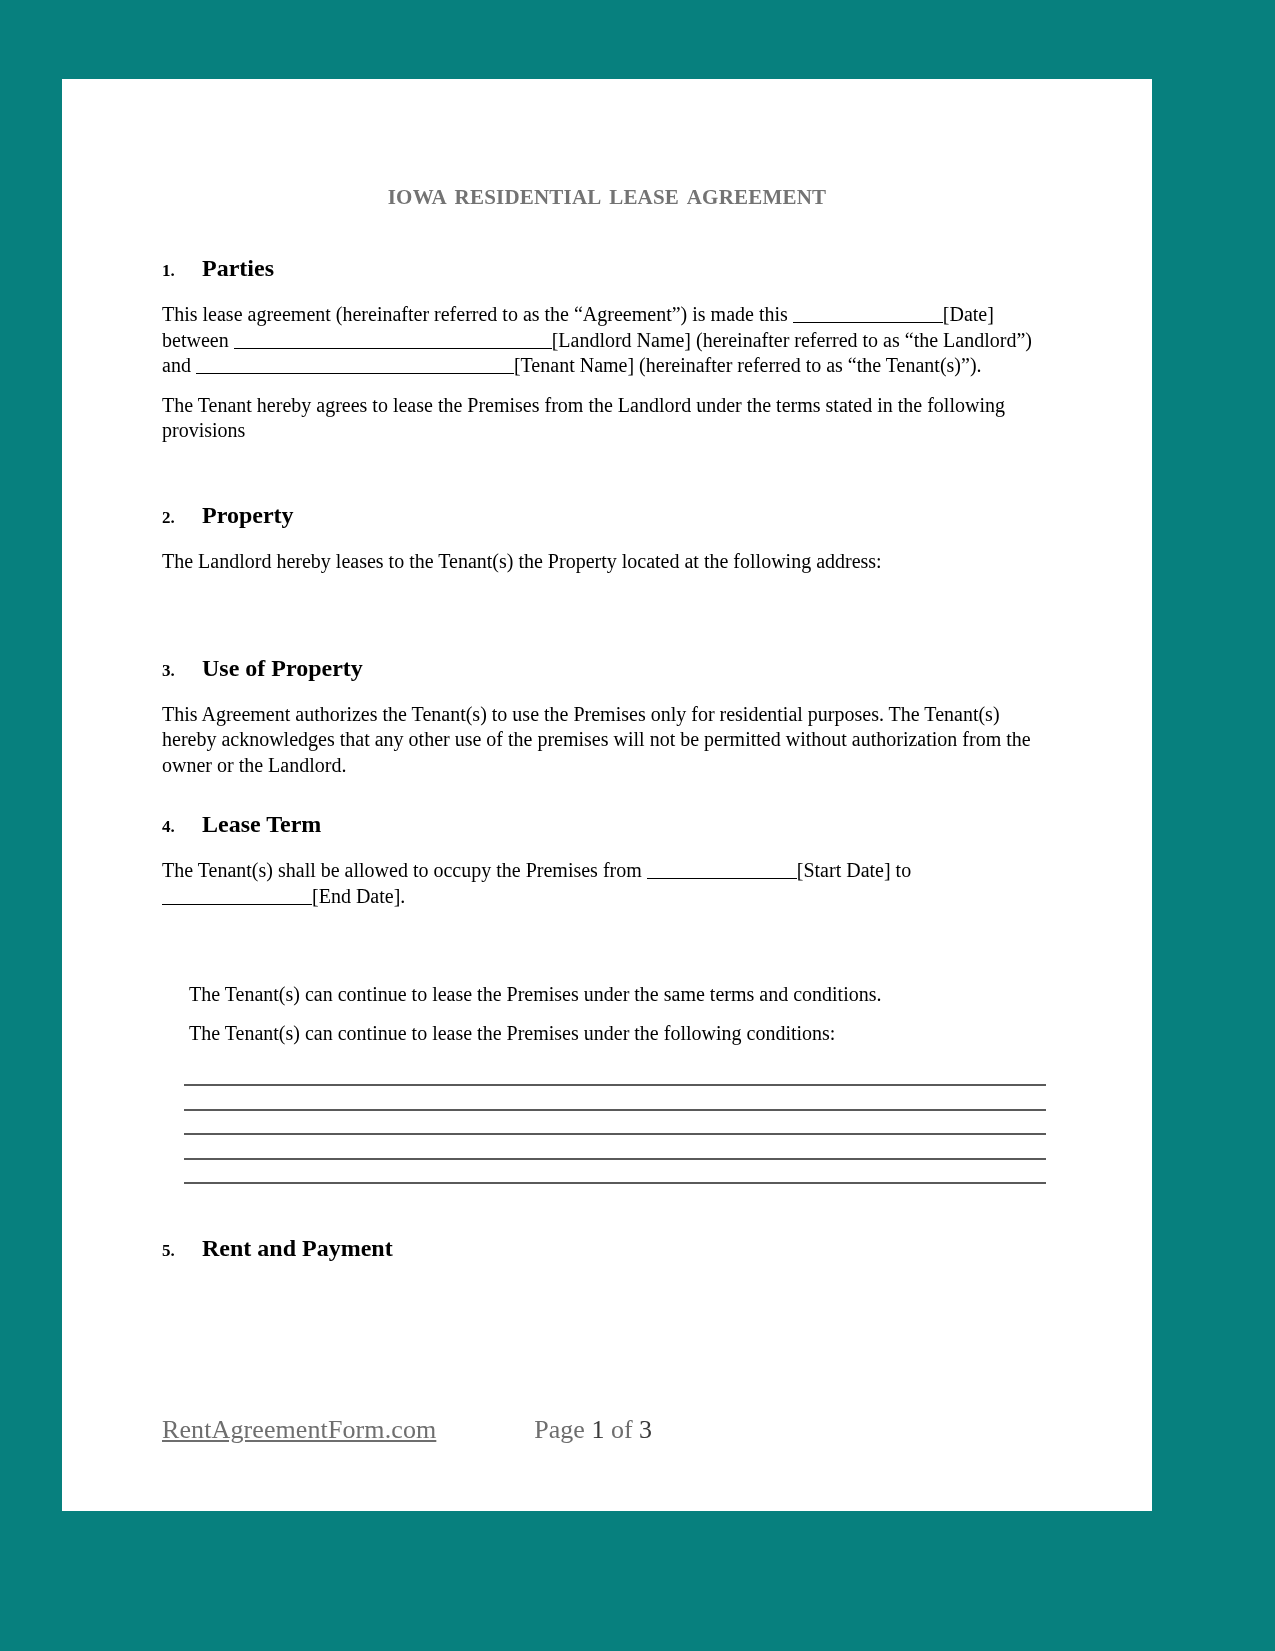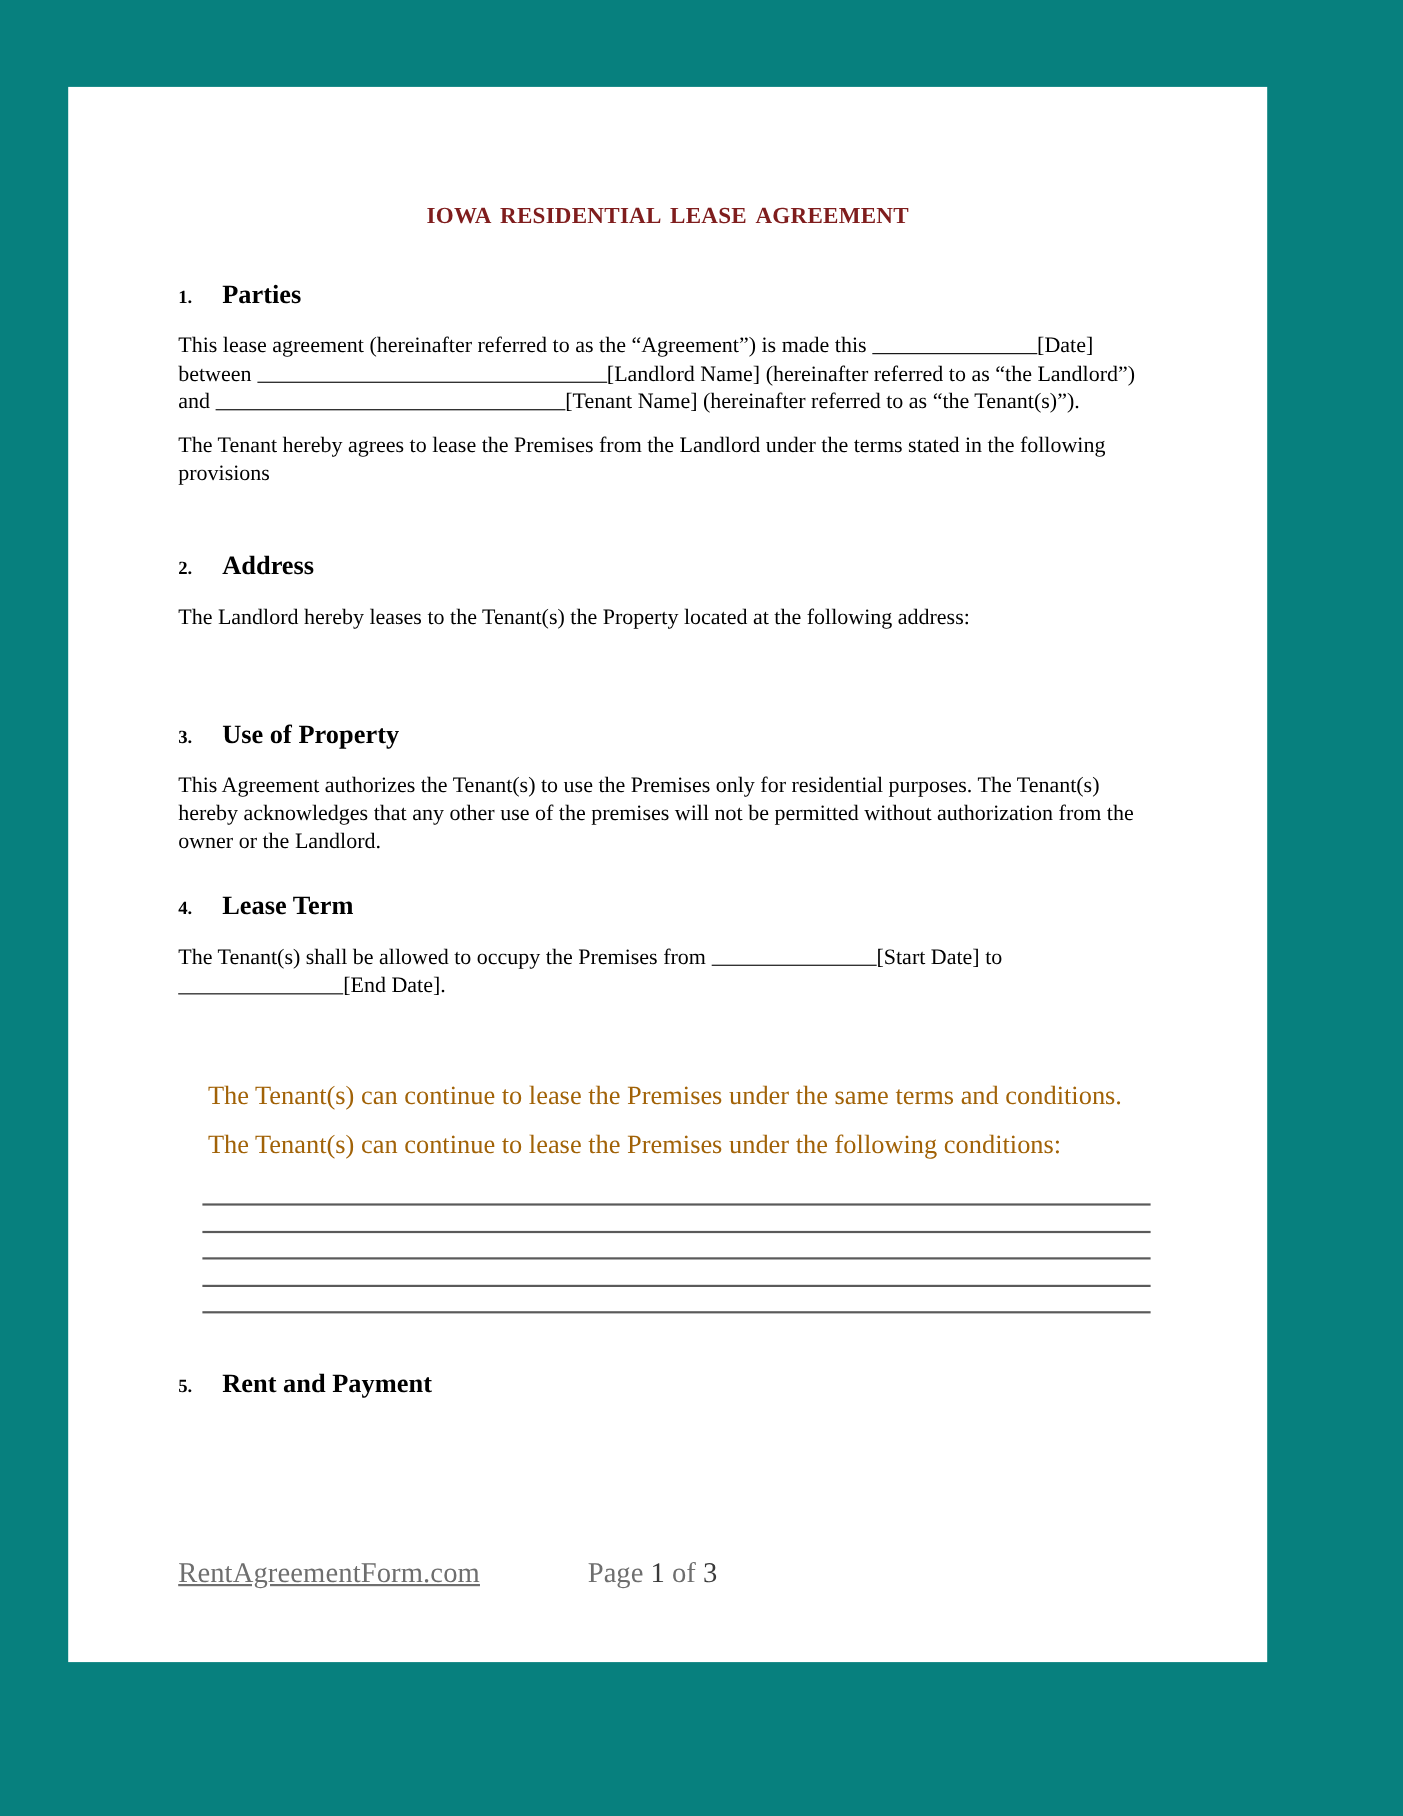--- a/index.html
+++ b/index.html
@@ -30,21 +30,21 @@
     height: 100%;
     padding: 0 100px;
   }
 
   
   .doc-title {
     text-align: center;
     font-size: 30px;
     font-weight: bold;
     letter-spacing: 0.2px;
-    color: #7f1d1d;
+    color: #737373;
     margin: 0;
     padding-top: 98px;
     font-variant: small-caps;
     text-transform: lowercase;
   }
 
   
   .section-head {
     display: flex;
     align-items: baseline;
@@ -76,23 +76,23 @@
     border-bottom: 1.4px solid #000;
     vertical-align: baseline;
     height: 0.92em;
     margin-bottom: -2px;
   }
   .bl-short { width: 150px; }
   .bl-long  { width: 318px; }
 
   
   .option-row {
-    font-size: 24px;
+    font-size: 20px;
     line-height: 1.28;
-    color: #a16207;
+    color: #000000;
     padding-left: 27px;
   }
 
   
   .rule-lines {
     margin-top: 15px;
     padding-left: 22px;
   }
   .rule-line {
     height: 24.5px;
@@ -153,21 +153,21 @@
     </p>
 
     <div class="sp-f"></div>
 
     <p class="body-text">The Tenant hereby agrees to lease the Premises from the Landlord under the terms stated in the following provisions</p>
 
     <div class="sp-e"></div>
 
     <div class="section-head">
       <span class="section-num">2.</span>
-      <span class="section-title">Address</span>
+      <span class="section-title">Property</span>
     </div>
 
     <div class="sp-b"></div>
 
     <p class="body-text">The Landlord hereby leases to the Tenant(s) the Property located at the following address:</p>
 
     <div class="sp-g"></div>
 
 
     <div class="sp-e"></div>

